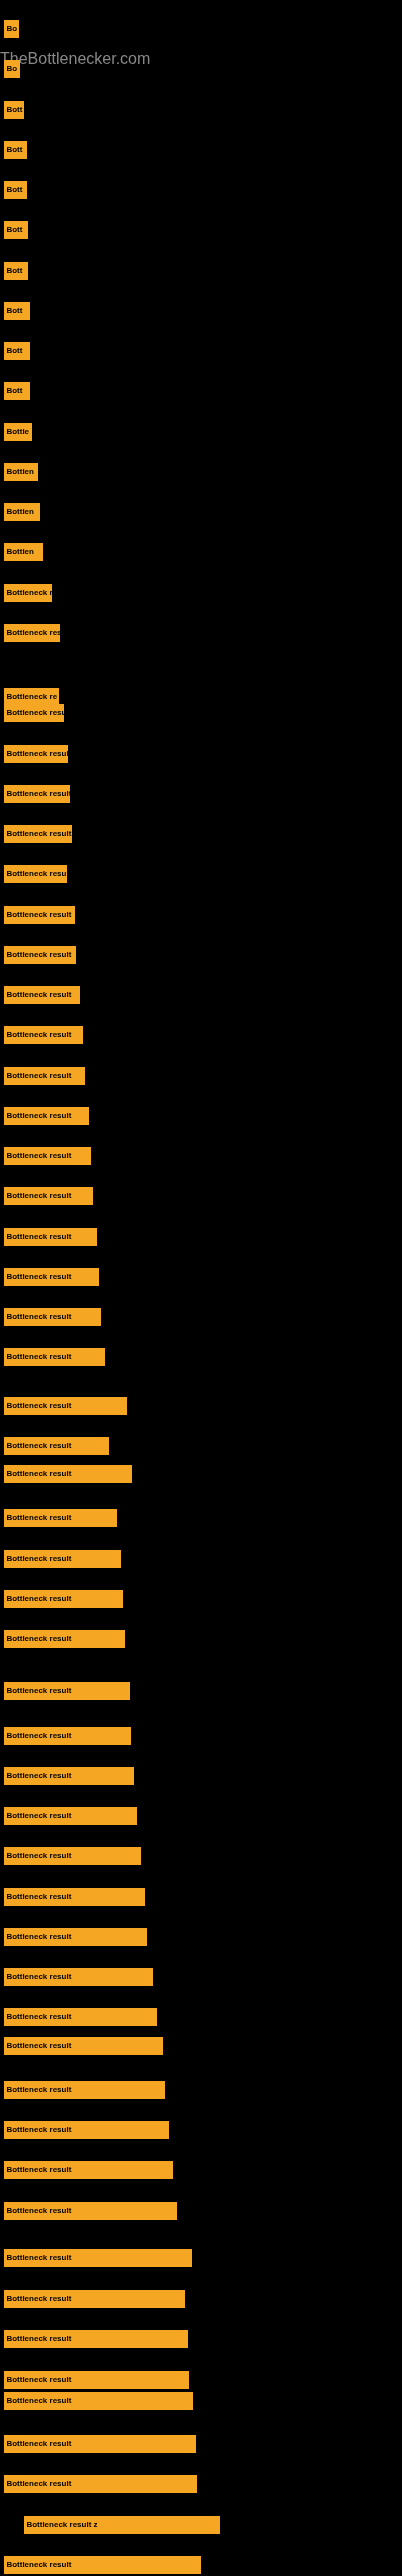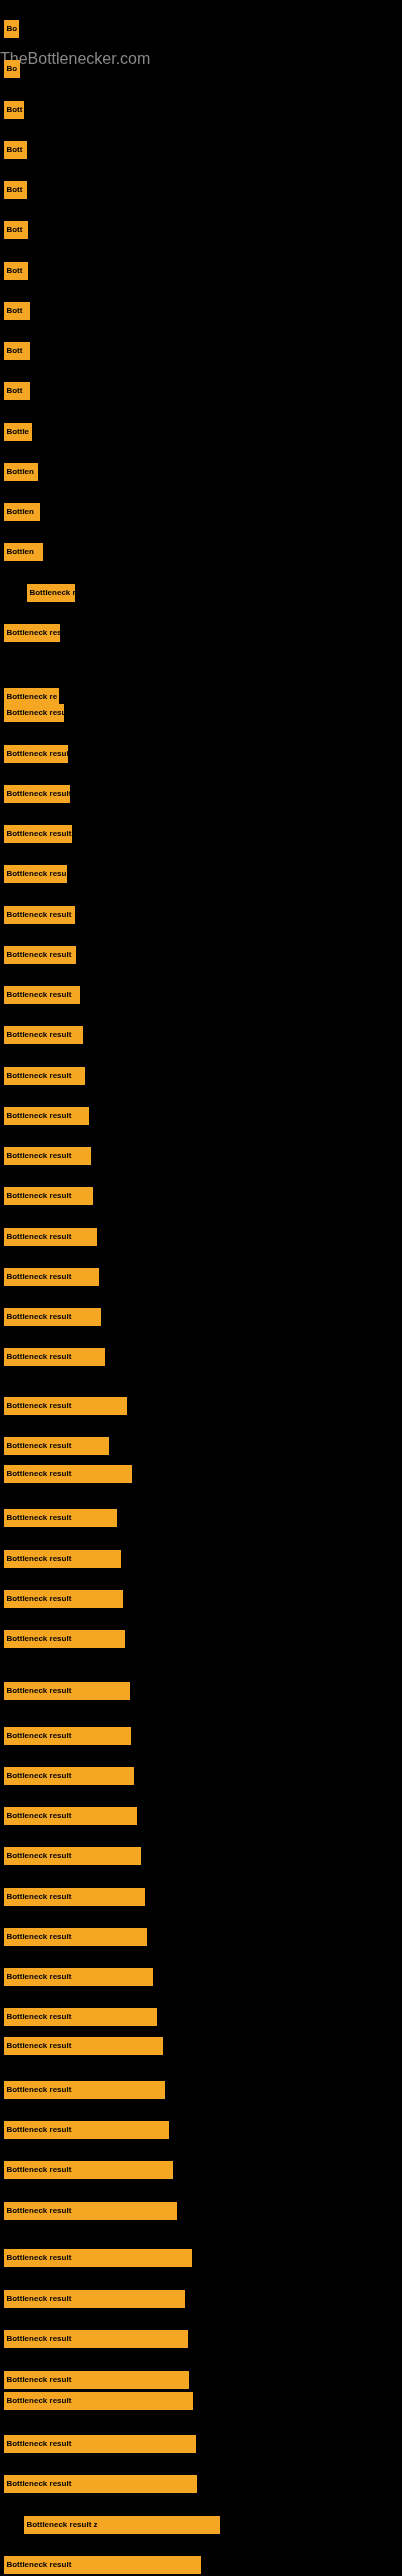--- a/index.html
+++ b/index.html
@@ -114,21 +114,21 @@
 <div class="bar-row" style="top: 503px;">
     <div class="bar" style="width: 36px;">
       <span class="bar-label">Bottlen</span>
     </div>
   </div>
 <div class="bar-row" style="top: 543px;">
     <div class="bar" style="width: 39px;">
       <span class="bar-label">Bottlen</span>
     </div>
   </div>
-<div class="bar-row" style="top: 584px; margin-left: 23px;">
+<div class="bar-row" style="top: 584px;">
     <div class="bar" style="width: 48px;">
       <span class="bar-label">Bottleneck r</span>
     </div>
   </div>
 <div class="bar-row" style="top: 624px;">
     <div class="bar" style="width: 56px;">
       <span class="bar-label">Bottleneck resul</span>
     </div>
   </div>
 <div class="bar-row" style="top: 688px;">

